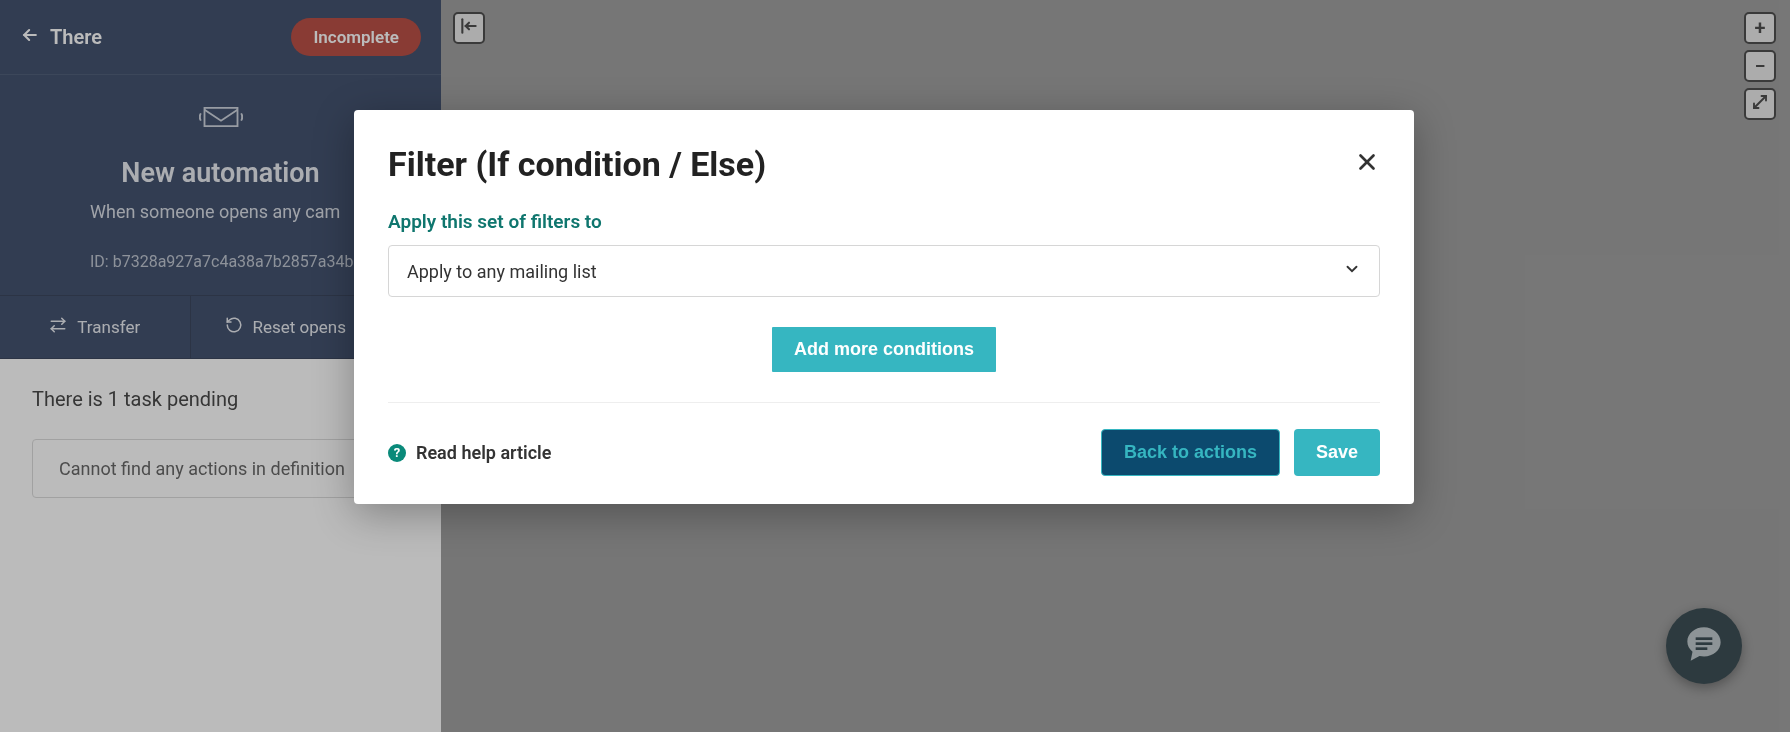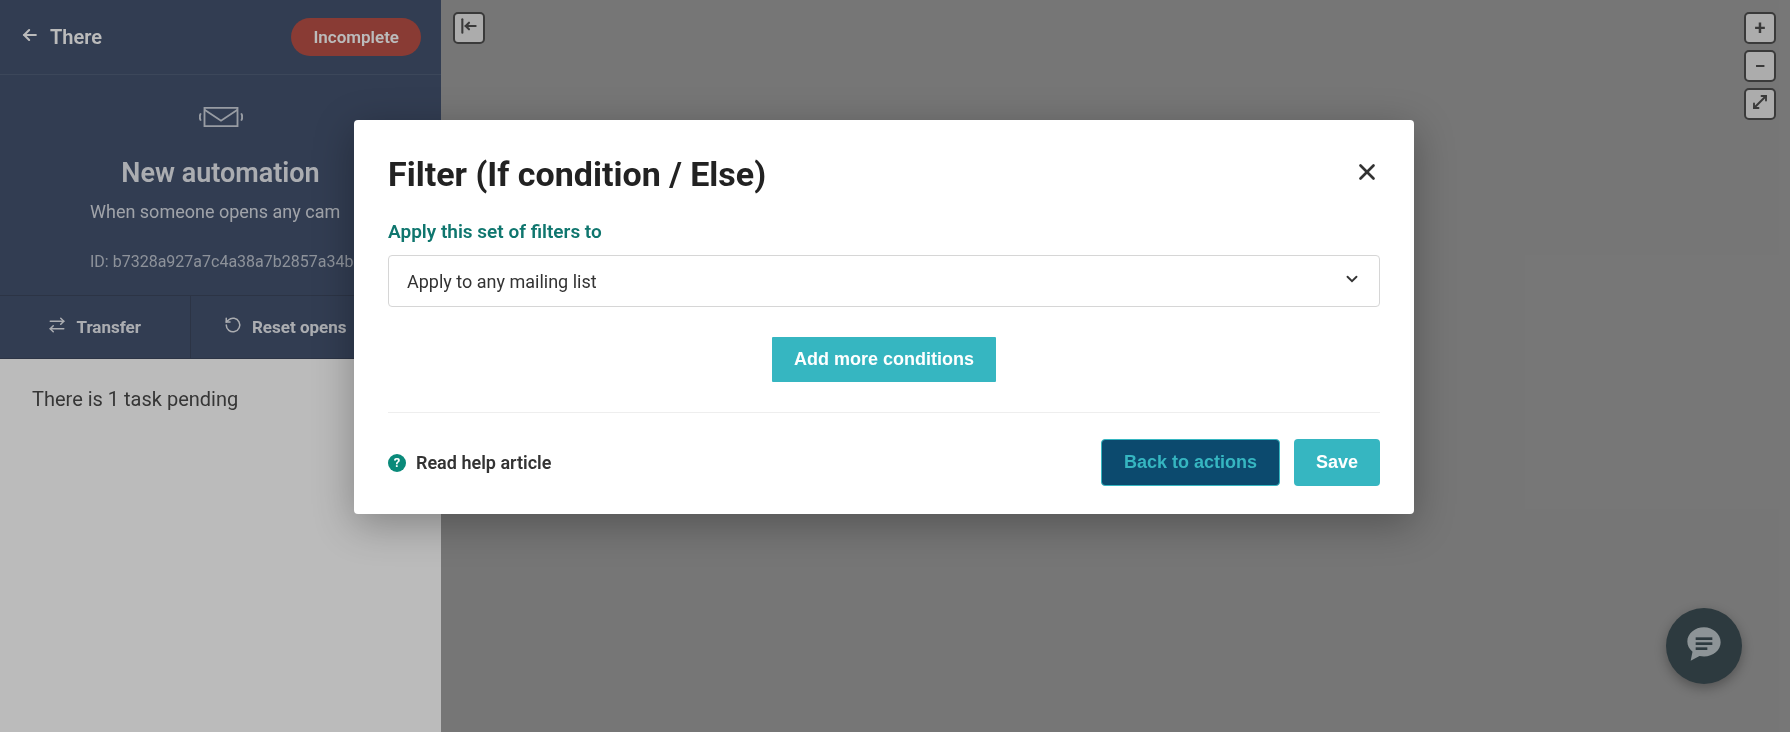--- a/index.html
+++ b/index.html
@@ -70,21 +70,20 @@
   flex: 1;
   display: flex;
   align-items: center;
   justify-content: center;
   gap: 10px;
   padding: 20px 0;
   font-size: 17px;
   color: #e7eaf0;
   border-right: 1px solid rgba(0,0,0,0.2);
   cursor: pointer;
-  font-weight: bold;
 }
 .sidebar-action:last-child { border-right: none; }
 .sidebar-body {
   background: #fff;
   color: #333;
   flex: 1;
   padding: 28px 32px;
 }
 .pending-text { font-size: 20px; color: #333; margin-bottom: 28px; }
 .pending-card {
@@ -124,21 +123,21 @@
 
 .dim {
   position: absolute;
   left: 0; top: 0; right: 0; bottom: 0;
   background: rgba(60,60,60,0.35);
 }
 
 
 .modal {
   position: absolute;
-  left: 354px; top: 120px;
+  left: 354px; top: 110px;
   width: 1060px;
   background: #fff;
   border-radius: 4px;
   box-shadow: 0 10px 40px rgba(0,0,0,0.3);
   padding: 34px 34px 28px 34px;
 }
 .modal-header {
   display: flex;
   justify-content: space-between;
   align-items: center;
@@ -322,20 +321,21 @@
       <span>
         <svg width="18" height="18" viewBox="0 0 24 24" fill="none" stroke="currentColor" stroke-width="2" stroke-linecap="round">
             <path d="M17 3l4 4L7 21H3v-4z"></path>
           </svg>
       </span>
     </div>
   </div>
 
   <div class="sidebar-body">
     <div class="pending-text">There is 1 task pending</div>
+    <div class="pending-card">Cannot find any actions in definition</div>
   </div>
 </div>
 
 <div class="canvas">
   <div class="canvas-btn collapse-btn">
     <span>
       <svg width="20" height="20" viewBox="0 0 24 24" fill="none" stroke="currentColor" stroke-width="2.5" stroke-linecap="round">
           <path d="M4 4v16"></path>
           <path d="M20 12H8"></path>
           <path d="M12 8l-4 4 4 4"></path>

